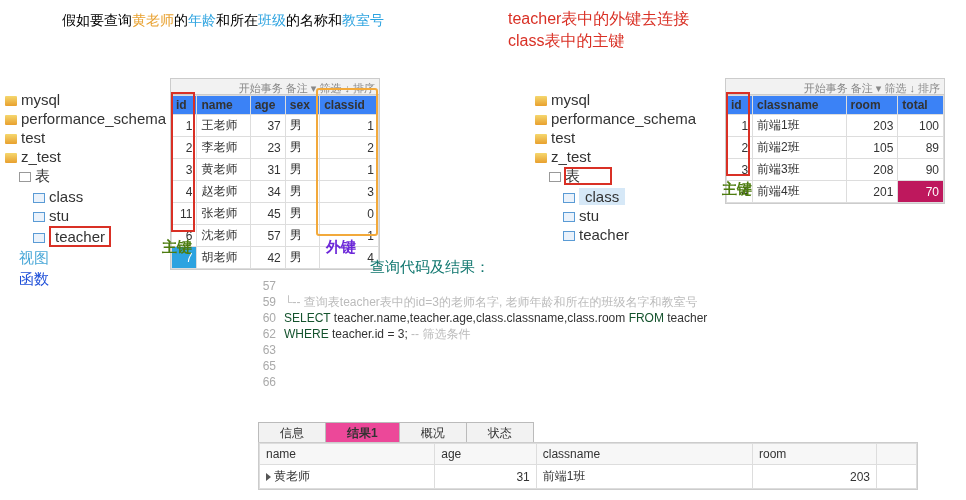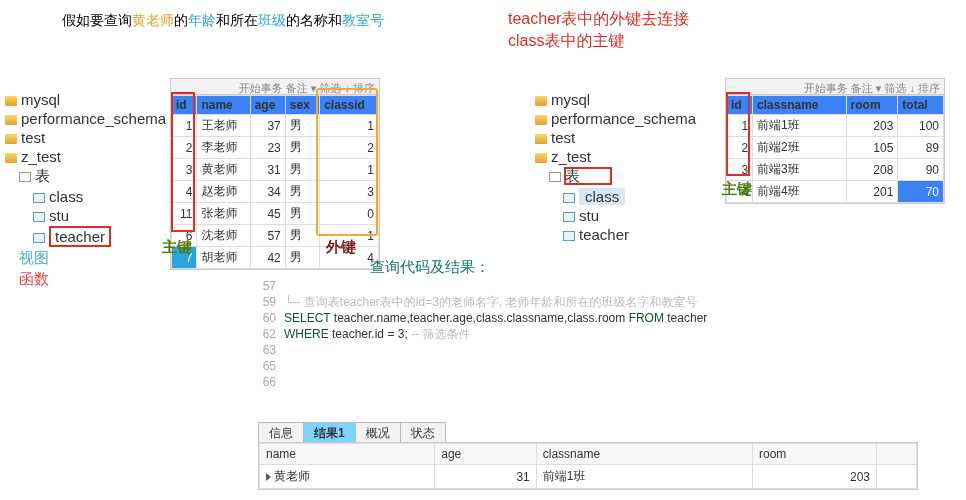--- a/index.html
+++ b/index.html
@@ -23,34 +23,34 @@
 .tree .sel{background:#d6e8f7;display:inline-block;padding:0 6px}
 .grid{position:absolute;background:#fff;border:1px solid #ccc;font-size:12px}
 .grid1{top:78px;left:170px;width:210px}
 .grid2{top:78px;left:725px;width:220px}
 .toolbar{background:#f2f2f2;border-bottom:1px solid #ccc;font-size:11px;color:#888;padding:2px 4px;text-align:right;height:16px;overflow:hidden}
 .grid table{width:100%;border-collapse:collapse}
 .grid th,.grid td{border:1px solid #ddd;padding:2px 4px;text-align:left;height:18px;white-space:nowrap}
 .grid th{background:#3b82f6;font-weight:bold}
 .grid td.num{text-align:right}
 .grid td.sel{background:#2da3e0;color:#fff}
-.grid td.sel2{background:#3b82f6;color:#fff}
+.grid td.sel2{background:#be185d;color:#fff}
 .box-red{position:absolute;border:2px solid #d93025;pointer-events:none}
 .box-orange{position:absolute;border:2px solid #f2a93b;border-radius:3px;pointer-events:none}
 .lbl{position:absolute;font-size:15px;font-weight:bold}
 .lbl-red{color:#4d7c0f}
-.lbl-orange{color:#7f1d1d}
+.lbl-orange{color:#6d28d9}
 .mid-title{position:absolute;top:258px;left:370px;font-size:15px;color:#0f766e}
 .code{position:absolute;top:278px;left:248px;width:670px;font-family:Consolas,monospace;font-size:12px;line-height:16px}
 .code .ln{display:inline-block;width:28px;text-align:right;color:#aaa;margin-right:8px}
 .code .cmt{color:#bbb}
 .code .kw{color:#14532d}
 .tabs{position:absolute;top:422px;left:258px;font-size:12px}
-.tabs span{display:inline-block;border:1px solid #bbb;border-bottom:none;padding:2px 10px;background:#f2f2f2;margin-right:-1px}
-.tabs span.active{background:#7dd3fc;font-weight:bold}
+.tabs span{display:inline-block;border:1px solid #bbb;border-bottom:none;padding:2px 21px;background:#f2f2f2;margin-right:-1px}
+.tabs span.active{background:#ec4899;font-weight:bold}
 .result{position:absolute;top:442px;left:258px;width:660px;border:1px solid #ccc;font-size:12px}
 .result table{width:100%;border-collapse:collapse}
 .result th,.result td{border:1px solid #ddd;padding:3px 6px;text-align:left;background:#fff}
 .result th{background:#f7f7f7;font-weight:normal}
 .result td.num{text-align:right}
 .tri{display:inline-block;width:0;height:0;border-top:4px solid transparent;border-bottom:4px solid transparent;border-left:5px solid #555;margin-right:3px;vertical-align:middle}
 </style>
 </head>
 <body>
 
@@ -65,21 +65,21 @@
 <div class="tree tree1">
   <div><span class="tic tic-db"></span><span>mysql</span></div>
   <div><span class="tic tic-db"></span><span>performance_schema</span></div>
   <div><span class="tic tic-db"></span><span>test</span></div>
   <div><span class="tic tic-db"></span><span>z_test</span></div>
   <div class="ind1"><span class="tic tic-folder"></span><span>表</span></div>
   <div class="ind2"><span class="tic tic-table"></span><span>class</span></div>
   <div class="ind2"><span class="tic tic-table"></span><span>stu</span></div>
   <div class="ind2"><span class="tic tic-table"></span><span class="boxed">teacher</span></div>
   <div class="ind1" style="color:#4aa8d8"><span>视图</span></div>
-  <div class="ind1" style="color:#ef4444"><span>函数</span></div>
+  <div class="ind1" style="color:#1d4ed8"><span>函数</span></div>
 </div>
 
 <div class="tree tree2">
   <div><span class="tic tic-db"></span><span>mysql</span></div>
   <div><span class="tic tic-db"></span><span>performance_schema</span></div>
   <div><span class="tic tic-db"></span><span>test</span></div>
   <div><span class="tic tic-db"></span><span>z_test</span></div>
   <div class="ind1"><span class="tic tic-folder"></span><span>表</span></div>
   <div class="ind2"><span class="tic tic-table"></span><span class="sel">class</span></div>
   <div class="ind2"><span class="tic tic-table"></span><span>stu</span></div>

